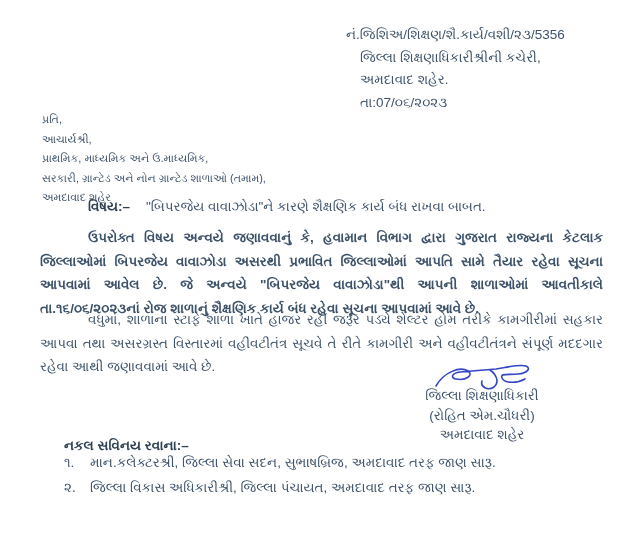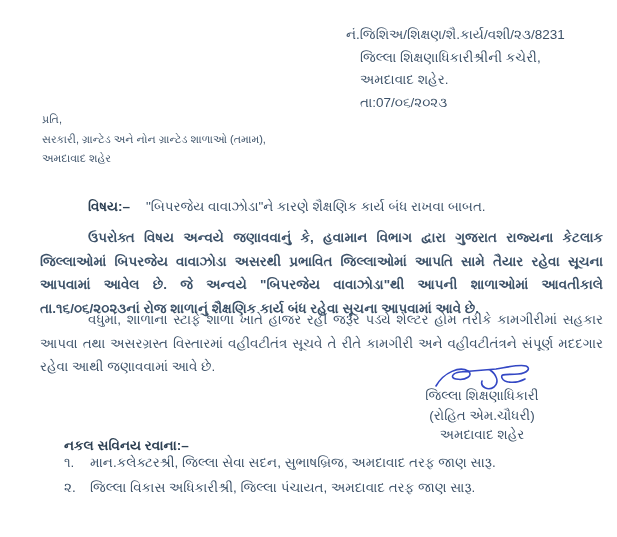--- a/index.html
+++ b/index.html
@@ -94,28 +94,30 @@
     line-height:18px;
   }
   .cc-num{width:26px;flex:0 0 26px;}
 </style>
 </head>
 <body>
 
 <div class="page">
 
   <div class="header-block">
-    <div>નં.જિશિઅ/શિક્ષણ/શૈ.કાર્ય/વશી/૨૩/8231</div>
+    <div>નં.જિશિઅ/શિક્ષણ/શૈ.કાર્ય/વશી/૨૩/5356</div>
     <div class="hdr-ind">જિલ્લા શિક્ષણાધિકારીશ્રીની કચેરી,</div>
     <div class="hdr-ind">અમદાવાદ શહેર.</div>
     <div class="hdr-ind">તા:07/૦૬/૨૦૨૩</div>
   </div>
 
   <div class="recipient-block">
     <div>પ્રતિ,</div>
+    <div>આચાર્યશ્રી,</div>
+    <div>પ્રાથમિક, માધ્યમિક અને ઉ.માધ્યમિક,</div>
     <div>સરકારી, ગ્રાન્ટેડ અને નોન ગ્રાન્ટેડ શાળાઓ (તમામ),</div>
     <div>અમદાવાદ શહેર</div>
   </div>
 
   <div class="subject-line">
     <span class="subject-label">વિષય:–</span><span>"બિપરજેય વાવાઝોડા"ને કારણે શૈક્ષણિક કાર્ય બંધ રાખવા બાબત.</span>
   </div>
 
   <div class="body-para para-1">ઉપરોક્ત વિષય અન્વયે જણાવવાનું કે, હવામાન વિભાગ દ્વારા ગુજરાત રાજ્યના કેટલાક જિલ્લાઓમાં બિપરજેય વાવાઝોડા અસરથી પ્રભાવિત જિલ્લાઓમાં આપતિ સામે તૈયાર રહેવા સૂચના આપવામાં આવેલ છે. જે અન્વયે "બિપરજેય વાવાઝોડા"થી આપની શાળાઓમાં આવતીકાલે તા.૧૬/૦૬/૨૦૨૩નાં રોજ શાળાનું શૈક્ષણિક કાર્ય બંધ રહેવા સૂચના આપવામાં આવે છે.</div>
   <div class="body-para para-2">વધુમાં, શાળાના સ્ટાફે શાળા ખાતે હાજર રહી જરૂર પડ્યે શેલ્ટર હોમ તરીકે કામગીરીમાં સહકાર આપવા તથા અસરગ્રસ્ત વિસ્તારમાં વહીવટીતંત્ર સૂચવે તે રીતે કામગીરી અને વહીવટીતંત્રને સંપૂર્ણ મદદગાર રહેવા આથી જણાવવામાં આવે છે.</div>

